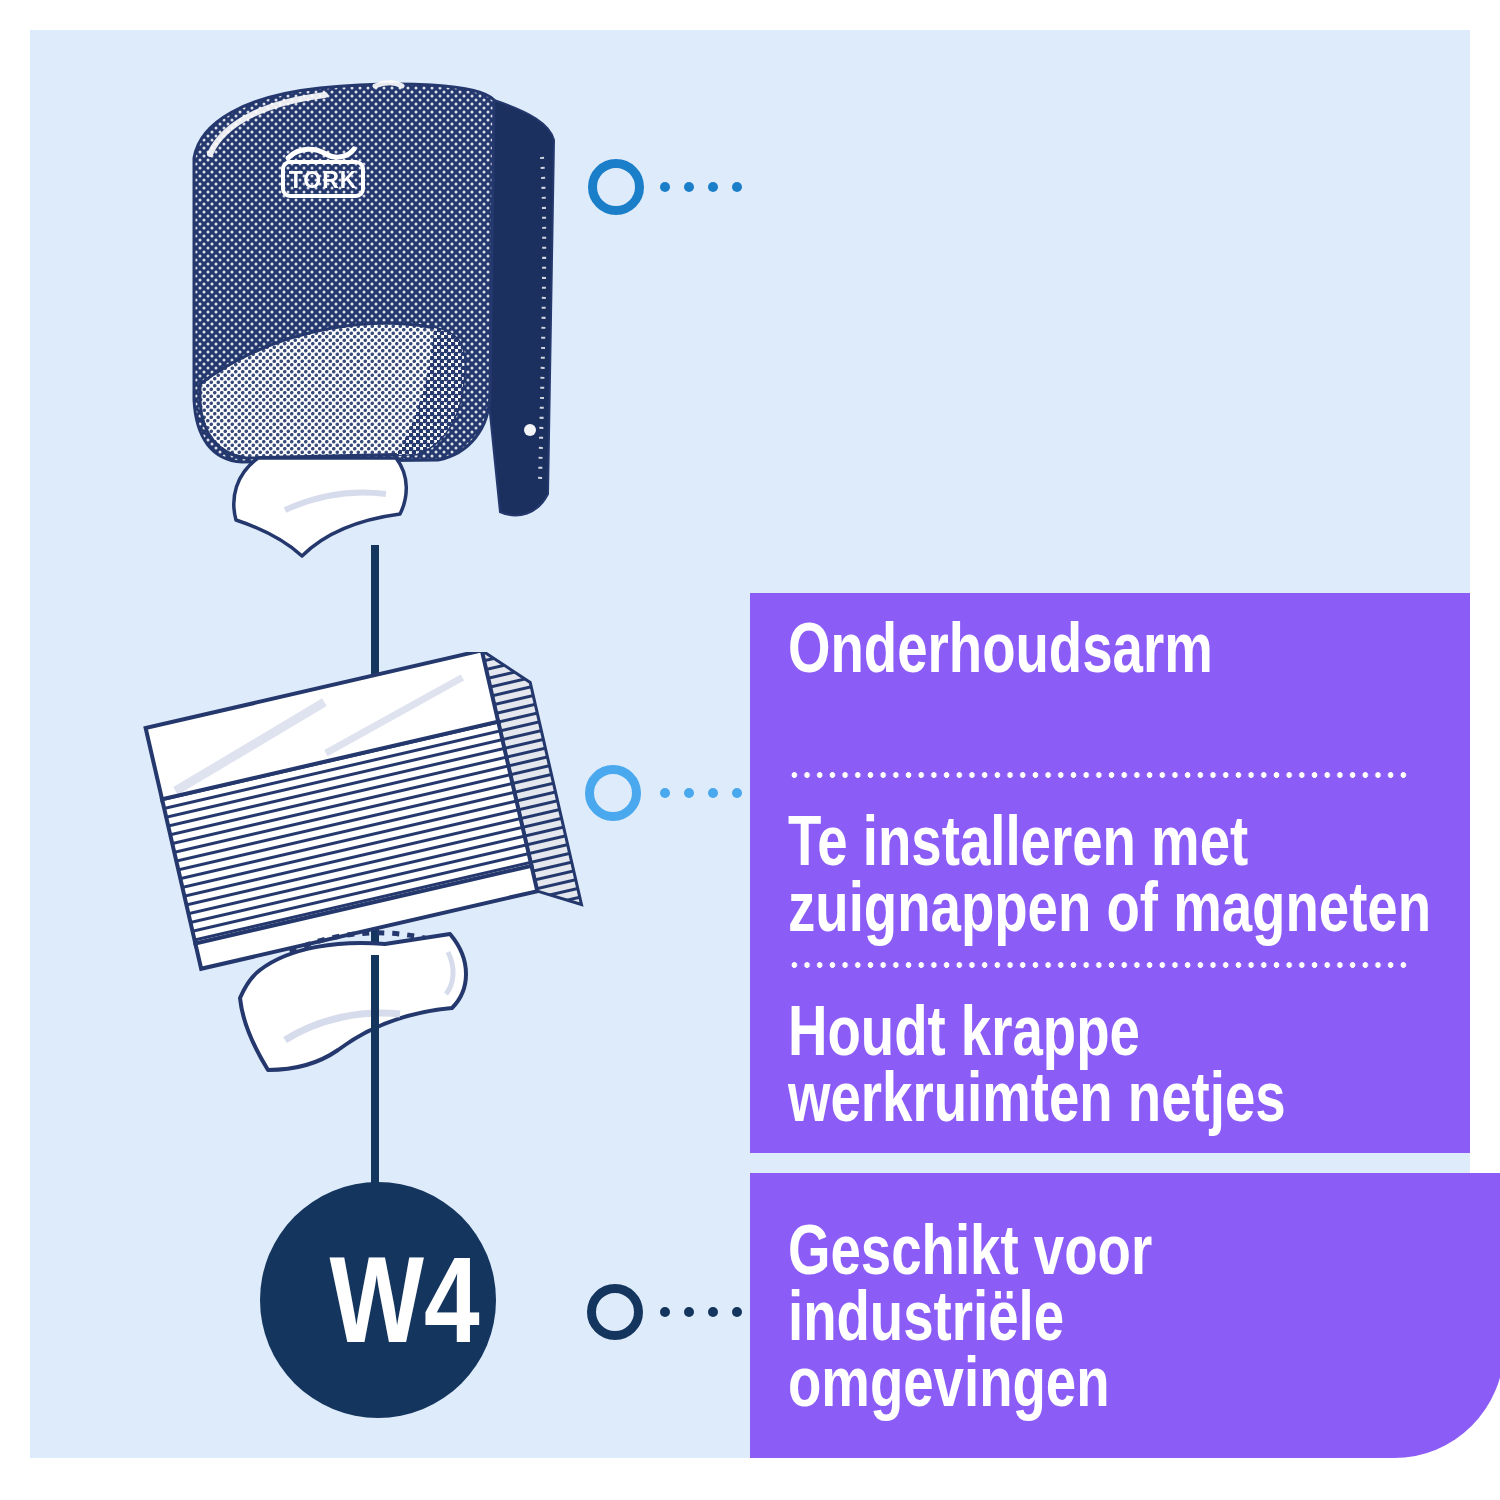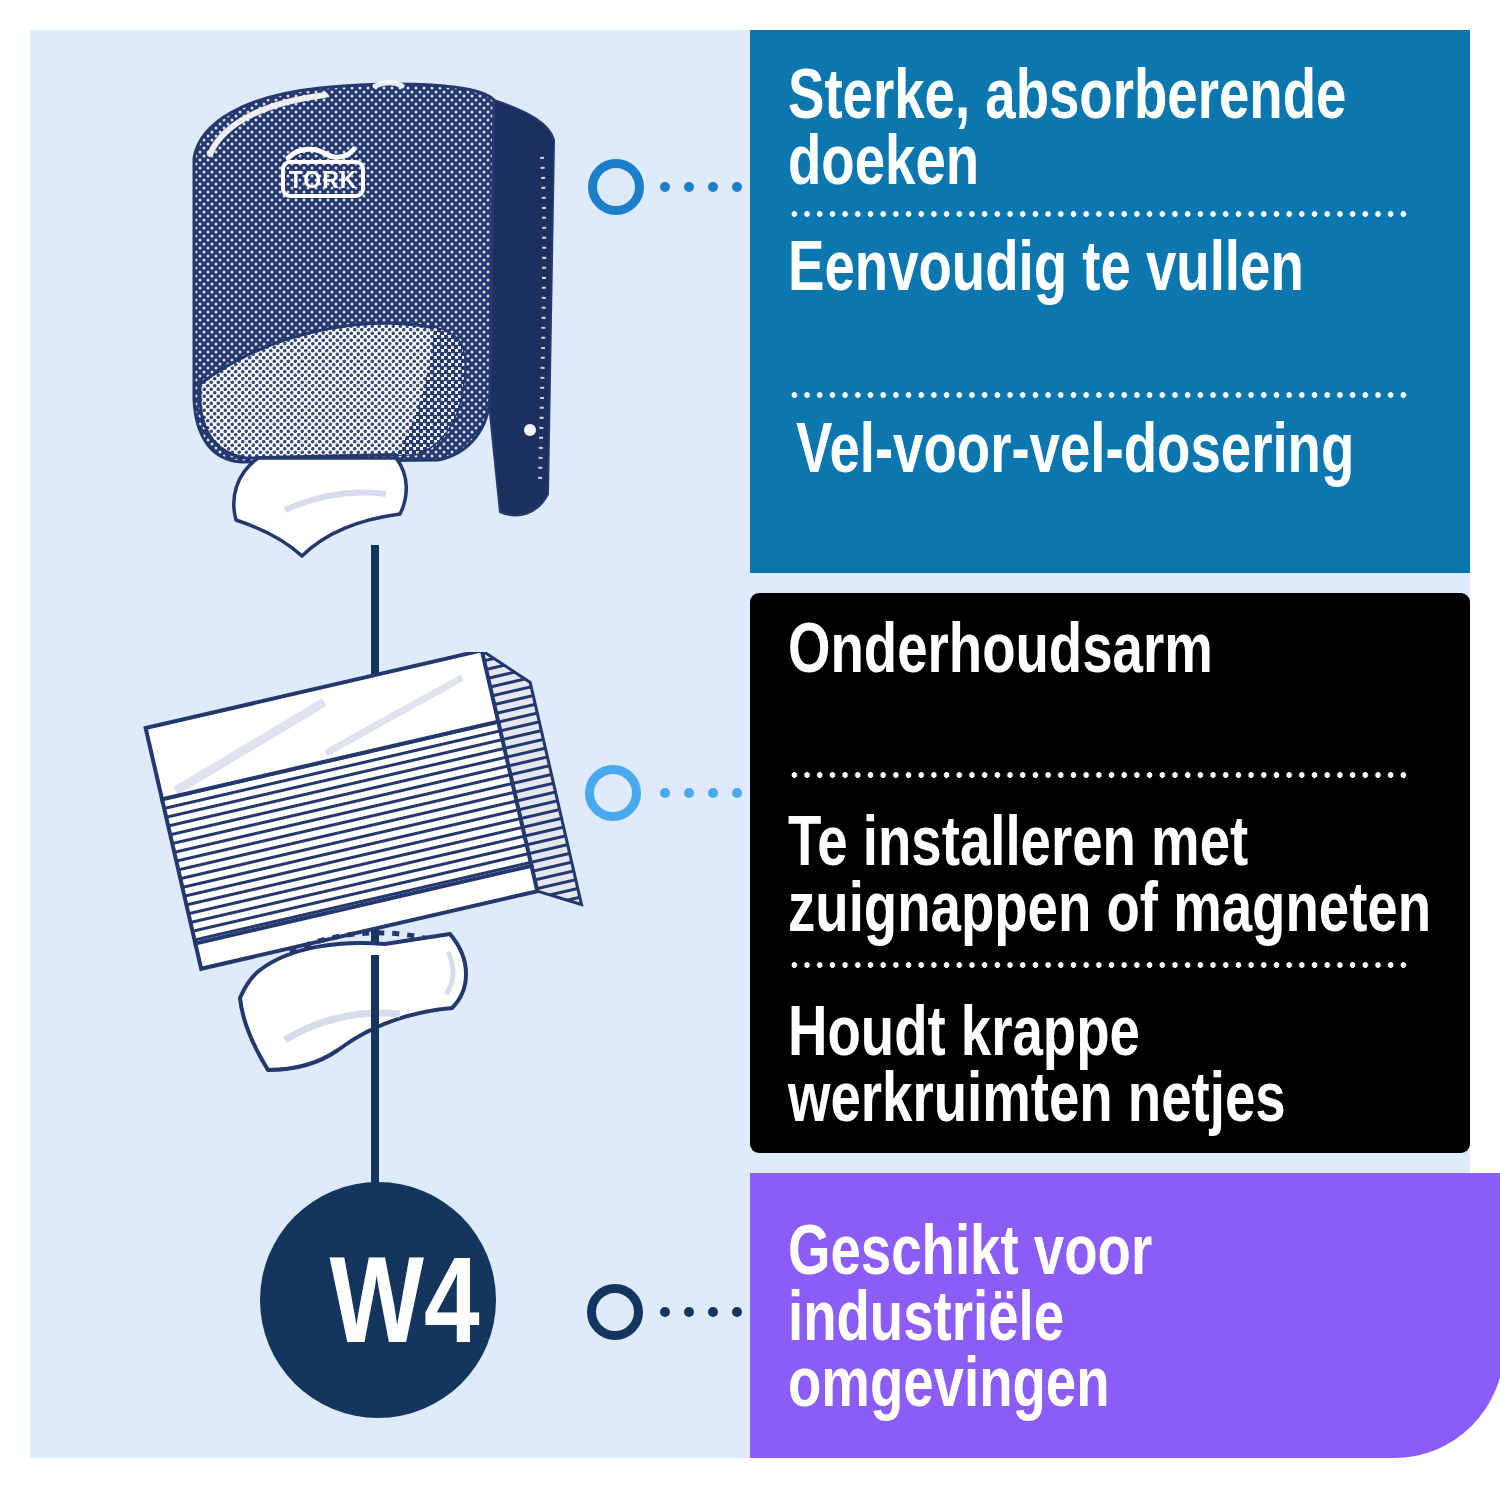--- a/index.html
+++ b/index.html
@@ -150,29 +150,22 @@
   </div>
 
   <div class="ring ring-3" style="border-color: rgb(20, 53, 94);"></div>
   <div class="cdots cdots-3">
     <i style="background-color: rgb(20, 53, 94);"></i>
     <i style="background-color: rgb(20, 53, 94);"></i>
     <i style="background-color: rgb(20, 53, 94);"></i>
     <i style="background-color: rgb(20, 53, 94);"></i>
   </div>
 
-  <div class="panel panel-1" style="background-color: rgb(12, 119, 175);">
-    <div class="txt" style="top:31px">Sterke, absorberende doeken</div>
-    <div class="dots-divider" style="top:181px"></div>
-    <div class="txt" style="top:203px">Eenvoudig te vullen</div>
-    <div class="dots-divider" style="top:362px"></div>
-    <div class="txt indent" style="top:385px">Vel-voor-vel-dosering</div>
-  </div>
 
-  <div class="panel panel-2" style="background-color: #000000; border-radius: 9px;">
+  <div class="panel panel-2" style="background-color: #8b5cf6;">
     <div class="txt" style="top:22px">Onderhoudsarm</div>
     <div class="dots-divider" style="top:179px"></div>
     <div class="txt" style="top:215px">Te installeren met zuignappen of magneten</div>
     <div class="dots-divider" style="top:369px"></div>
     <div class="txt" style="top:405px">Houdt krappe werkruimten netjes</div>
   </div>
 
   <div class="panel panel-3" style="background-color: #8b5cf6; padding-left: 34px;">
     <div class="txt w-narrow" style="top:44px">Geschikt voor industriële omgevingen</div>
   </div>

